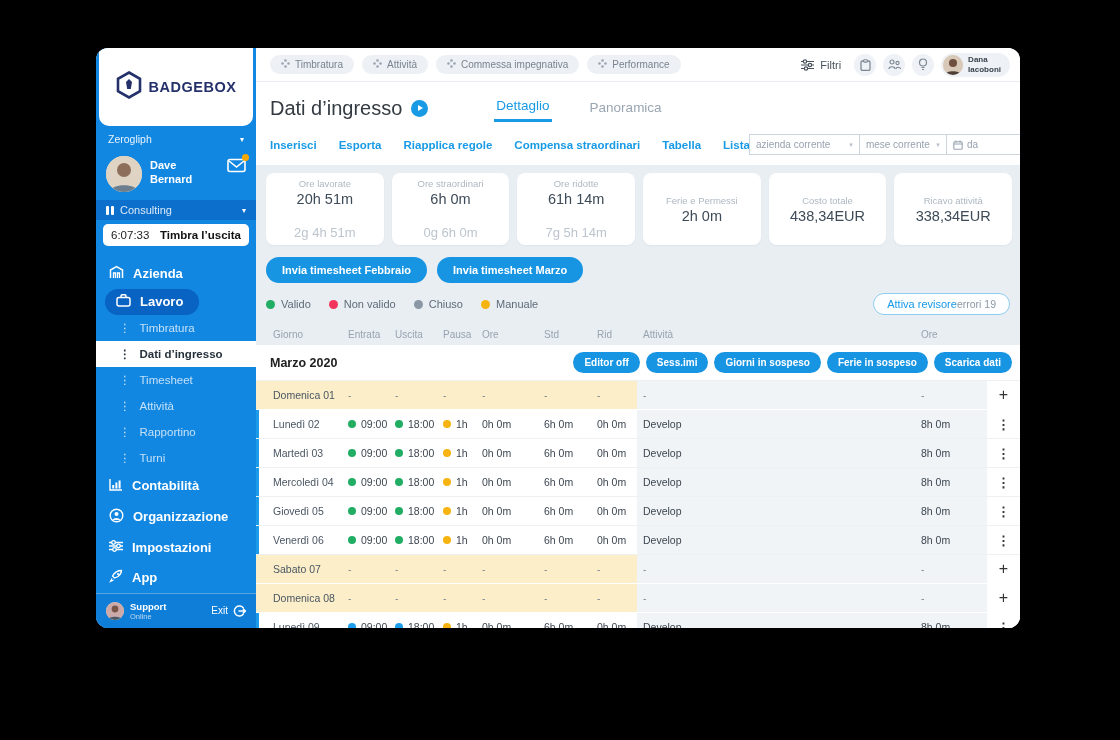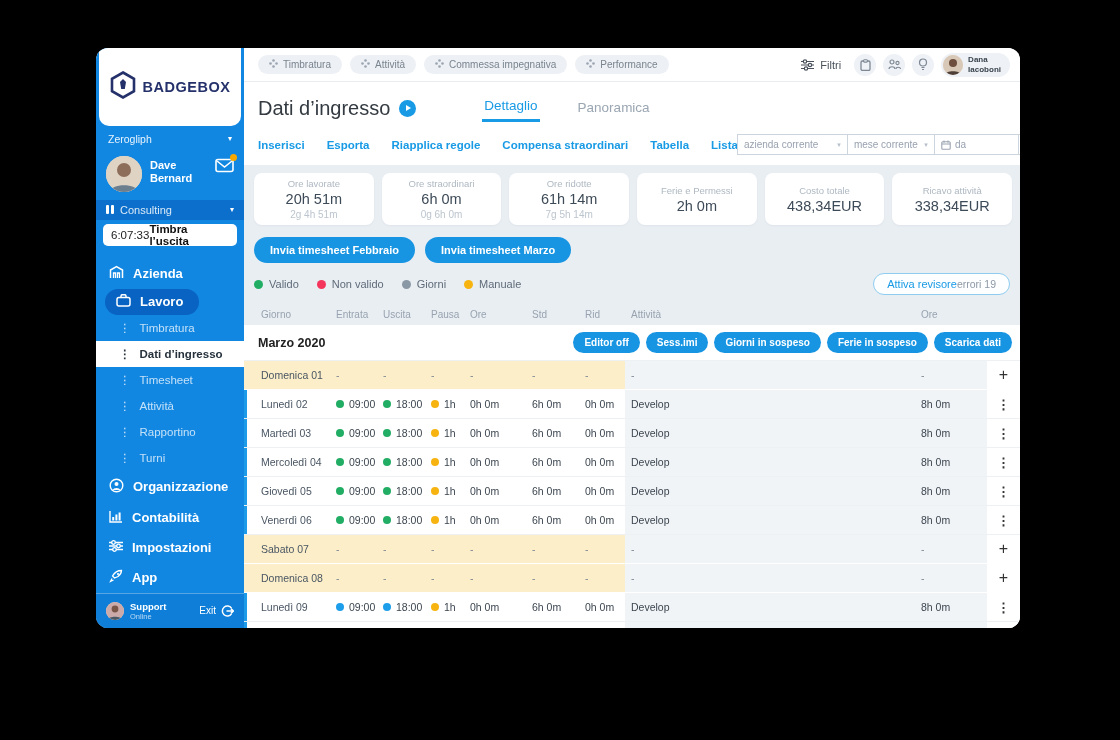--- a/index.html
+++ b/index.html
@@ -1,21 +1,21 @@
 <!DOCTYPE html>
 <html><head>
 <meta charset="utf-8">
 <style>
   html,body{margin:0;padding:0;background:#000;}
   *{box-sizing:border-box;font-family:"Liberation Sans",sans-serif;}
   .stage{position:relative;width:1120px;height:740px;background:#000;overflow:hidden;}
   .window{position:absolute;left:96px;top:48px;width:924px;height:580px;background:#fff;border-radius:12px;overflow:hidden;display:flex;box-shadow:0 10px 40px rgba(0,0,0,.6);}
 
   
-  .sidebar{width:148px;background:#1287e2;display:flex;flex-direction:column;flex-shrink:0;position:relative;}
+  .sidebar{width:160px;background:#1287e2;display:flex;flex-direction:column;flex-shrink:0;position:relative;}
   .logo-card{background:#fff;border-radius:0 0 10px 10px;margin:0 3px;height:80px;display:flex;align-items:center;justify-content:center;gap:7px;}
   .brand{font-size:14.5px;font-weight:bold;color:#25316a;letter-spacing:.5px;}
   .company-row{display:flex;align-items:center;padding:7px 12px 5px;color:rgba(255,255,255,.9);font-size:10.5px;cursor:pointer;}
   .company-row .caret{margin-left:auto;font-size:8px;color:#fff;}
   .user-row{display:flex;align-items:flex-start;padding:6px 10px 8px;gap:8px;justify-content:center;}
   .avatar{border-radius:50%;background:#e8d9c8;display:flex;align-items:flex-end;justify-content:center;overflow:hidden;flex-shrink:0;}
   .avatar svg{display:block;}
   .user-name{font-size:11px;font-weight:bold;color:#fff;line-height:1.25;padding-top:3px;}
   .mail-wrap{margin-left:auto;position:relative;padding-top:2px;}
   .mail-dot{position:absolute;top:-2px;right:-3px;width:7px;height:7px;border-radius:50%;background:#f7a800;}
@@ -63,21 +63,21 @@
   .act-link{font-size:11.5px;font-weight:bold;color:#189ae5;cursor:pointer;white-space:nowrap;}
   .filter-group{margin-left:auto;display:flex;}
   .f-box{height:21px;border:1px solid #ccd4de;background:#fff;display:flex;align-items:center;font-size:10px;color:#98a2b0;padding:0 6px;margin-left:-1px;gap:4px;}
   .f-box .caret{margin-left:auto;font-size:7px;color:#b6bfca;}
 
   .content{flex:1;background:#e9eef3;display:flex;flex-direction:column;overflow:hidden;}
   .cards{display:flex;gap:8px;margin:8px 8px 0 10px;}
   .card{flex:1;background:#fff;border-radius:8px;min-height:47px;display:flex;flex-direction:column;align-items:center;justify-content:center;padding:5px 3px;box-shadow:0 1px 2px rgba(40,60,80,.05);}
   .card .lbl{font-size:9.5px;color:#aeb8c2;}
   .card .val{font-size:14.5px;font-weight:500;color:#3d4a57;margin-top:2px;}
-  .card .sub{font-size:10px;color:#bcc5ce;margin-top:2px;}
+  .card .sub{font-size:13px;color:#bcc5ce;margin-top:18px;}
   .ts-btns{display:flex;gap:10px;margin:12px 10px 10px;}
   .ts-btn{background:#1795e2;color:#fff;font-weight:bold;font-size:11px;border:none;border-radius:15px;padding:7px 16px;cursor:pointer;}
   .legend-row{display:flex;align-items:center;margin:0 10px 8px;}
   .legend{display:flex;gap:18px;align-items:center;}
   .leg-item{display:flex;align-items:center;gap:6px;font-size:11px;color:#5f6b78;}
   .dot{width:9px;height:9px;border-radius:50%;display:inline-block;flex-shrink:0;}
   .reviewer{margin-left:auto;background:#fdfeff;border:1px solid #8ecdf0;border-radius:13px;display:flex;align-items:center;padding:4px 13px;cursor:pointer;}
   .rev-act{font-size:11px;color:#189ae5;}
   .rev-err{font-size:10.5px;color:#8d98a5;}
 
@@ -188,35 +188,35 @@
           </div>
           <div class="m-sub">
             <span class="grip">⋮</span>
             <span>Rapportino</span>
           </div>
           <div class="m-sub">
             <span class="grip">⋮</span>
             <span>Turni</span>
           </div>
           <div class="m-item">
-            <span><svg width="15" height="15" viewBox="0 0 15 15">
-                <circle cx="7.5" cy="7.5" r="6.3" fill="none" stroke="#fff" stroke-width="1.4"></circle>
-                <circle cx="7.5" cy="6" r="2" fill="#fff"></circle>
-                <path d="M3.8 12 c0.5-2.8 6.9-2.8 7.4 0" fill="#fff"></path>
-              </svg></span>
-            <span>Organizzazione</span>
-          </div>
-          <div class="m-item">
             <span><svg width="14" height="13" viewBox="0 0 14 13">
                 <path d="M1 1 V12 H13" fill="none" stroke="#fff" stroke-width="1.4"></path>
                 <rect x="3.2" y="7" width="2" height="3.5" fill="#fff"></rect>
                 <rect x="6.4" y="4.5" width="2" height="6" fill="#fff"></rect>
                 <rect x="9.6" y="2.5" width="2" height="8" fill="#fff"></rect>
               </svg></span>
             <span>Contabilità</span>
+          </div>
+          <div class="m-item">
+            <span><svg width="15" height="15" viewBox="0 0 15 15">
+                <circle cx="7.5" cy="7.5" r="6.3" fill="none" stroke="#fff" stroke-width="1.4"></circle>
+                <circle cx="7.5" cy="6" r="2" fill="#fff"></circle>
+                <path d="M3.8 12 c0.5-2.8 6.9-2.8 7.4 0" fill="#fff"></path>
+              </svg></span>
+            <span>Organizzazione</span>
           </div>
           <div class="m-item">
             <span><svg width="14" height="12" viewBox="0 0 14 12">
                 <path d="M0 2.5h14 M0 6h14 M0 9.5h14" stroke="#fff" stroke-width="1.3"></path>
                 <circle cx="4.5" cy="2.5" r="1.8" fill="#1287e2" stroke="#fff" stroke-width="1.3"></circle>
                 <circle cx="9.5" cy="6" r="1.8" fill="#1287e2" stroke="#fff" stroke-width="1.3"></circle>
                 <circle cx="5.5" cy="9.5" r="1.8" fill="#1287e2" stroke="#fff" stroke-width="1.3"></circle>
               </svg></span>
             <span>Impostazioni</span>
           </div>
@@ -434,21 +434,21 @@
               <span class="leg-item">
                 <i class="dot" style="background: rgb(33, 173, 100);"></i>
                 <span>Valido</span>
               </span>
               <span class="leg-item">
                 <i class="dot" style="background: rgb(245, 54, 92);"></i>
                 <span>Non valido</span>
               </span>
               <span class="leg-item">
                 <i class="dot" style="background: rgb(138, 151, 165);"></i>
-                <span>Giorni</span>
+                <span>Chiuso</span>
               </span>
               <span class="leg-item">
                 <i class="dot" style="background: rgb(247, 180, 16);"></i>
                 <span>Manuale</span>
               </span>
             </div>
           <div class="reviewer">
             <span class="rev-act">Attiva revisore</span>
             <span class="rev-err">errori 19</span>
           </div>

